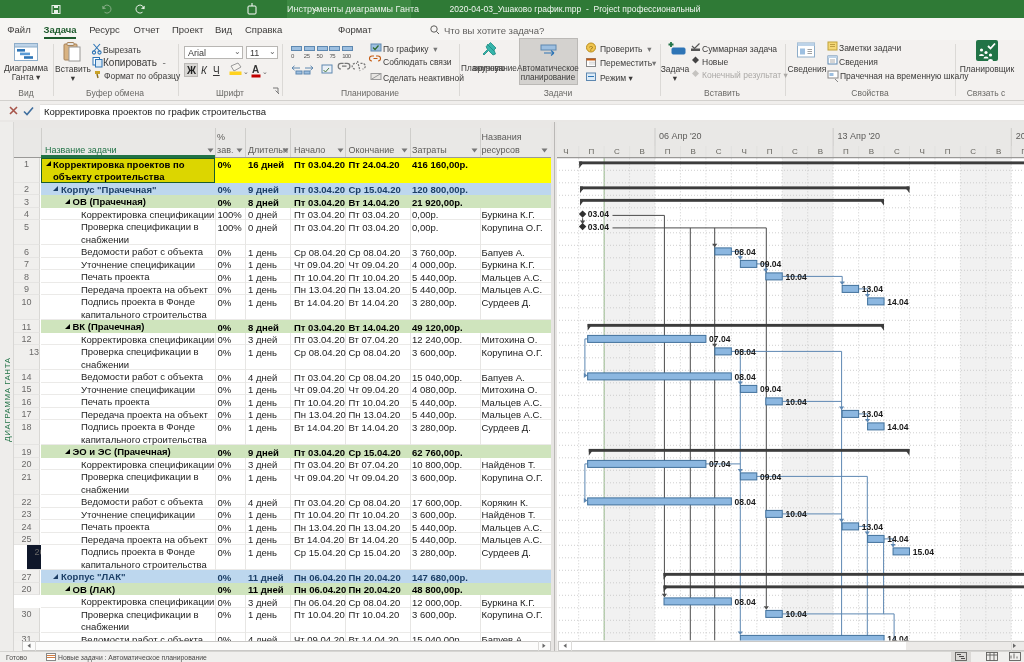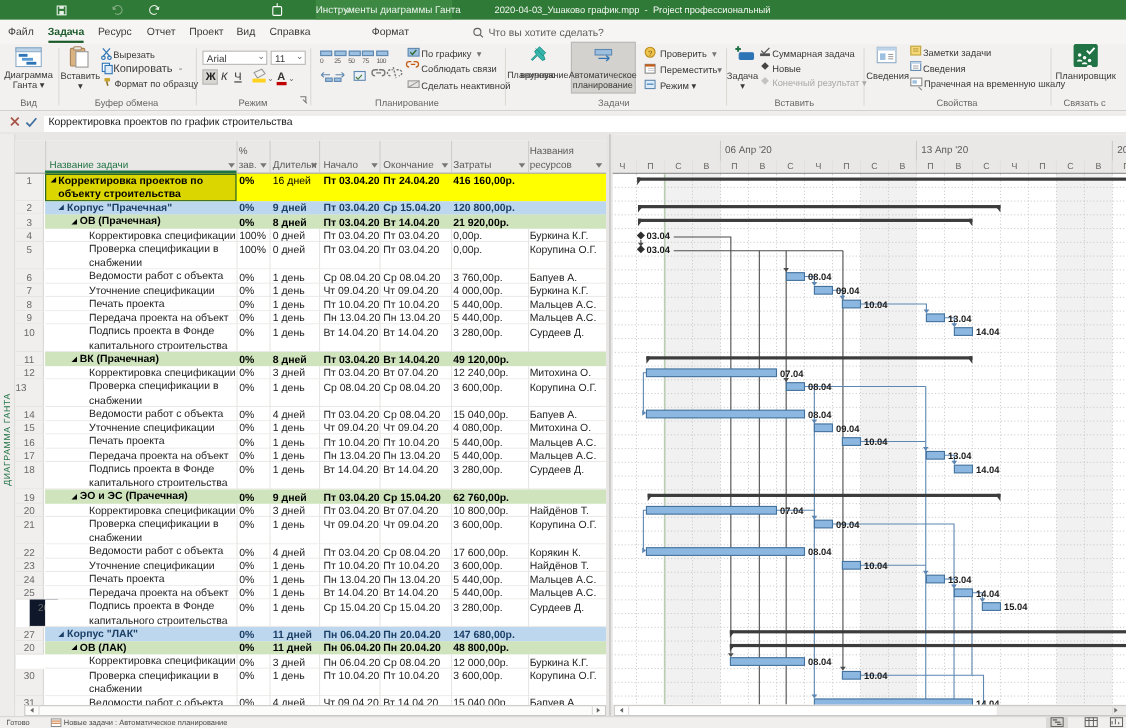--- a/index.html
+++ b/index.html
@@ -15,32 +15,32 @@
 <div class="a" style="left:0;top:18px;width:1024px;height:22px;background:#f6f5f3;"></div>
 <div class="tx" style="left:7px;top:24px;width:24px;text-align:center;font-size:9.5px;color:#3b3a39;">Файл</div>
 <div class="tx" style="left:43px;top:24px;width:34px;text-align:center;font-size:9.5px;font-weight:bold;color:#1c5a2c;">Задача</div>
 <div class="a" style="left:44px;top:37px;width:32px;height:2px;background:#1c5a2c;"></div>
 <div class="tx" style="left:88px;top:24px;width:33px;text-align:center;font-size:9.5px;color:#3b3a39;">Ресурс</div>
 <div class="tx" style="left:132px;top:24px;width:29px;text-align:center;font-size:9.5px;color:#3b3a39;">Отчет</div>
 <div class="tx" style="left:172px;top:24px;width:30px;text-align:center;font-size:9.5px;color:#3b3a39;">Проект</div>
 <div class="tx" style="left:214px;top:24px;width:19px;text-align:center;font-size:9.5px;color:#3b3a39;">Вид</div>
 <div class="tx" style="left:245px;top:24px;width:40px;font-size:9.5px;color:#3b3a39;">Справка</div>
 <div class="tx" style="left:338px;top:24px;width:33px;text-align:center;font-size:9.5px;color:#3b3a39;">Формат</div>
-<div class="tx" style="left:444px;top:24.5px;font-size:9.5px;color:#5f5e5c;">Что вы хотите сделать?</div>
+<div class="tx" style="left:444px;top:24.5px;font-size:9.5px;color:#5f5e5c;">Что вы хотите задача?</div>
 <div class="a" style="left:0;top:40px;width:1024px;height:61px;background:#f3f1ef;border-bottom:1px solid #d2d0cd;"></div>
 <div class="a" style="left:52.5px;top:44px;width:1px;height:52px;background:#dbd9d6;"></div>
 <div class="a" style="left:177.8px;top:44px;width:1px;height:52px;background:#dbd9d6;"></div>
 <div class="a" style="left:282px;top:44px;width:1px;height:52px;background:#dbd9d6;"></div>
 <div class="a" style="left:459.4px;top:44px;width:1px;height:52px;background:#dbd9d6;"></div>
 <div class="a" style="left:659.5px;top:44px;width:1px;height:52px;background:#dbd9d6;"></div>
 <div class="a" style="left:785.4px;top:44px;width:1px;height:52px;background:#dbd9d6;"></div>
 <div class="a" style="left:954.8px;top:44px;width:1px;height:52px;background:#dbd9d6;"></div>
 <div class="tx" style="left:26px;top:87.5px;width:120px;margin-left:-60px;text-align:center;font-size:8.5px;color:#6a6966;">Вид</div>
 <div class="tx" style="left:115px;top:87.5px;width:120px;margin-left:-60px;text-align:center;font-size:8.5px;color:#6a6966;">Буфер обмена</div>
-<div class="tx" style="left:230px;top:87.5px;width:120px;margin-left:-60px;text-align:center;font-size:8.5px;color:#6a6966;">Режим</div>
+<div class="tx" style="left:230px;top:87.5px;width:120px;margin-left:-60px;text-align:center;font-size:8.5px;color:#6a6966;">Шрифт</div>
 <div class="tx" style="left:370px;top:87.5px;width:120px;margin-left:-60px;text-align:center;font-size:8.5px;color:#6a6966;">Планирование</div>
 <div class="tx" style="left:558px;top:87.5px;width:120px;margin-left:-60px;text-align:center;font-size:8.5px;color:#6a6966;">Задачи</div>
 <div class="tx" style="left:722px;top:87.5px;width:120px;margin-left:-60px;text-align:center;font-size:8.5px;color:#6a6966;">Вставить</div>
 <div class="tx" style="left:870px;top:87.5px;width:120px;margin-left:-60px;text-align:center;font-size:8.5px;color:#6a6966;">Свойства</div>
 <div class="tx" style="left:986px;top:87.5px;width:120px;margin-left:-60px;text-align:center;font-size:8.5px;color:#6a6966;">Связать с</div>
 <div class="tx" style="left:-6px;top:62.5px;font-size:8.5px;color:#3b3a39;">
     <center style="width:64px">Диаграмма</center>
   </div>
 <div class="tx" style="left:-6px;top:72px;font-size:8.5px;color:#3b3a39;">
     <center style="width:64px">Ганта ▾</center>
@@ -258,21 +258,21 @@
     <path d="M0.5 0.5 h6 l-3 4z" fill="#777"></path>
   </svg>
 <div class="a" style="left:14px;top:157.8px;width:26px;height:25.0px;background:#f0efed;border-right:1px solid #d9d8d5;border-bottom:1px solid #e5e4e2;">
     <div style="text-align:center;font-size:9px;color:#6a6968;padding-top:1.5px;">1</div>
   </div>
 <div class="a" style="left:41px;top:157.8px;width:509.5px;height:25.0px;background:#ffff00;border-bottom:1px solid #ffff00;"></div>
 <div class="a" style="left:41px;top:157.8px;width:173.5px;height:25.0px;background:#dcd600;border:1.5px solid #1a5c2e;"></div>
 <div class="a" style="left:46.0px;top:161.3px;width:0;height:0;border-bottom:5px solid #000;border-left:5px solid transparent;"></div>
 <div class="a" style="left:53.0px;top:158.6px;width:161.0px;font-size:9.5px;line-height:12.4px;white-space:nowrap;color:#000;font-weight:bold;">Корректировка проектов по<br>объекту строительства</div>
 <div class="tx" style="left:217.5px;top:159.0px;font-size:9.5px;color:#000;font-weight:bold;">0%</div>
-<div class="tx" style="left:248px;top:159.0px;font-size:9.5px;color:#000;font-weight:normal;">16 дней</div>
+<div class="tx" style="left:248px;top:159.0px;font-size:9.5px;color:#000;font-weight:bold;">16 дней</div>
 <div class="tx" style="left:294px;top:159.0px;font-size:9.5px;color:#000;font-weight:bold;">Пт 03.04.20</div>
 <div class="tx" style="left:348.5px;top:159.0px;font-size:9.5px;color:#000;font-weight:bold;">Пт 24.04.20</div>
 <div class="tx" style="left:412px;top:159.0px;font-size:9.5px;color:#000;font-weight:bold;">416 160,00р.</div>
 <div class="a" style="left:14px;top:182.8px;width:26px;height:12.5px;background:#f0efed;border-right:1px solid #d9d8d5;border-bottom:1px solid #e5e4e2;">
     <div style="text-align:center;font-size:9px;color:#6a6968;padding-top:1.5px;">2</div>
   </div>
 <div class="a" style="left:41px;top:182.8px;width:509.5px;height:12.5px;background:#bdd7ee;border-bottom:1px solid #bdd7ee;"></div>
 <div class="a" style="left:53.0px;top:186.3px;width:0;height:0;border-bottom:5px solid #1c3f66;border-left:5px solid transparent;"></div>
 <div class="a" style="left:61.0px;top:183.6px;width:153.0px;font-size:9.5px;line-height:12.4px;white-space:nowrap;color:#1c3f66;font-weight:bold;">Корпус "Прачечная"</div>
 <div class="tx" style="left:217.5px;top:184.0px;font-size:9.5px;color:#1c3f66;font-weight:bold;">0%</div>
@@ -432,21 +432,21 @@
 <div class="a" style="left:409.5px;top:332.8px;width:1px;height:12.5px;background:#e7e6e4;"></div>
 <div class="a" style="left:479.5px;top:332.8px;width:1px;height:12.5px;background:#e7e6e4;"></div>
 <div class="a" style="left:81.0px;top:333.6px;width:133.0px;font-size:9.5px;line-height:12.4px;white-space:nowrap;color:#222;font-weight:normal;">Корректировка спецификации</div>
 <div class="tx" style="left:217.5px;top:334.0px;font-size:9.5px;color:#222;font-weight:normal;">0%</div>
 <div class="tx" style="left:248px;top:334.0px;font-size:9.5px;color:#222;font-weight:normal;">3 дней</div>
 <div class="tx" style="left:294px;top:334.0px;font-size:9.5px;color:#222;font-weight:normal;">Пт 03.04.20</div>
 <div class="tx" style="left:348.5px;top:334.0px;font-size:9.5px;color:#222;font-weight:normal;">Вт 07.04.20</div>
 <div class="tx" style="left:412px;top:334.0px;font-size:9.5px;color:#222;font-weight:normal;">12 240,00р.</div>
 <div class="tx" style="left:481.5px;top:334.0px;font-size:9.5px;color:#222;font-weight:normal;">Митохина О.</div>
 <div class="a" style="left:14px;top:345.3px;width:26px;height:25.0px;background:#f0efed;border-right:1px solid #d9d8d5;border-bottom:1px solid #e5e4e2;">
-    <div style="text-align:left;font-size:9px;color:#6a6968;padding-top:1.5px;">13</div>
+    <div style="text-align:right;font-size:9px;color:#6a6968;padding-top:1.5px;">13</div>
   </div>
 <div class="a" style="left:41px;top:345.3px;width:509.5px;height:25.0px;background:#ffffff;border-bottom:1px solid #ebeae8;"></div>
 <div class="a" style="left:214.5px;top:345.3px;width:1px;height:25.0px;background:#e7e6e4;"></div>
 <div class="a" style="left:245px;top:345.3px;width:1px;height:25.0px;background:#e7e6e4;"></div>
 <div class="a" style="left:290px;top:345.3px;width:1px;height:25.0px;background:#e7e6e4;"></div>
 <div class="a" style="left:345px;top:345.3px;width:1px;height:25.0px;background:#e7e6e4;"></div>
 <div class="a" style="left:409.5px;top:345.3px;width:1px;height:25.0px;background:#e7e6e4;"></div>
 <div class="a" style="left:479.5px;top:345.3px;width:1px;height:25.0px;background:#e7e6e4;"></div>
 <div class="a" style="left:81.0px;top:346.1px;width:133.0px;font-size:9.5px;line-height:12.4px;white-space:nowrap;color:#222;font-weight:normal;">Проверка спецификации в<br>снабжении</div>
 <div class="tx" style="left:217.5px;top:346.5px;font-size:9.5px;color:#222;font-weight:normal;">0%</div>

